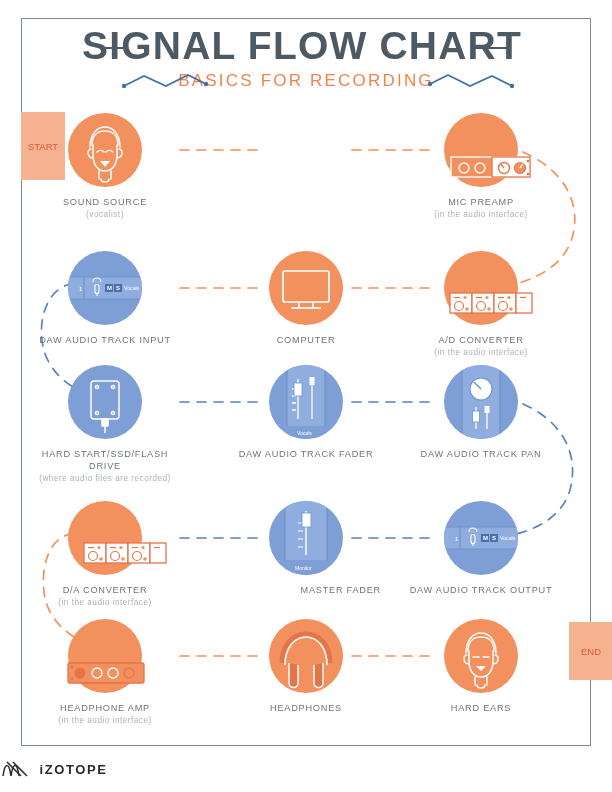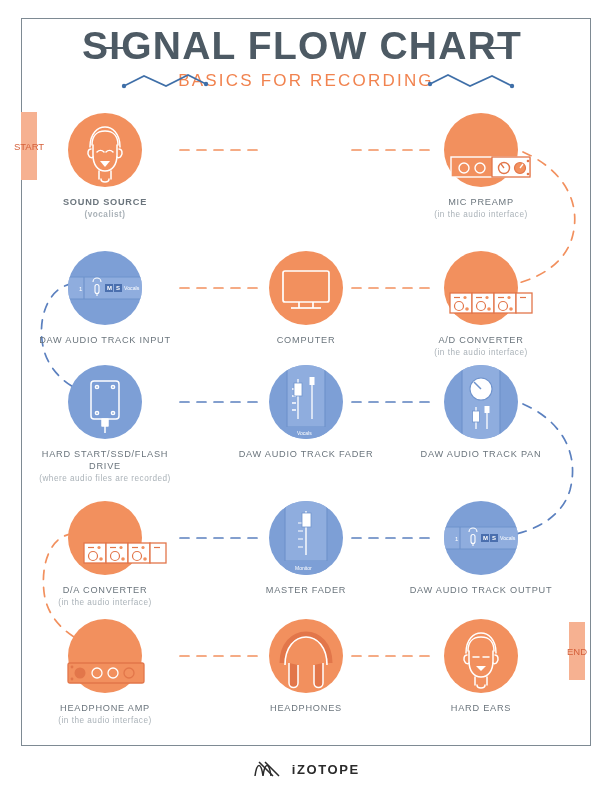--- a/index.html
+++ b/index.html
@@ -43,21 +43,21 @@
     display:inline-block;font-size:17px;letter-spacing:2.2px;
     color:#f1834f;font-weight:normal;line-height:22px;
     font-family:"Liberation Sans", sans-serif;
   }
   .zig{position:absolute;top:70px;}
   .zig.left{left:120px;}
   .zig.right{left:424px;}
 
   
   .tab{
-    position:absolute;width:16px;background:#f6b191;
+    position:absolute;width:44px;background:#f6b191;
     display:flex;flex-direction:column;align-items:center;
     justify-content:center;
     color:#d5603a;font-size:9.5px;letter-spacing:0px;
     line-height:13px;font-weight:normal;
     font-family:"Liberation Sans", sans-serif;
   }
   .tab span{display:block;}
   #tab-start{left:21px;top:112px;height:68px;}
   #tab-end{left:569px;top:622px;height:58px;}
 
@@ -82,21 +82,21 @@
     line-height:11px;margin-top:1px;
     font-family:"Liberation Sans", sans-serif;
   }
   svg{display:block;overflow:visible;}
 
   
   #links{position:absolute;left:0;top:0;width:612px;height:792px;pointer-events:none;}
 
   
   .footer{
-    position:absolute;left:0;top:758px;width:612px;text-align:center;
+    position:absolute;left:0;top:758px;width:612px;text-align:left;
   }
   .logo-text{
     display:inline-block;vertical-align:middle;
     font-size:13px;font-weight:bold;letter-spacing:1.6px;color:#2b2b2b;
     margin-left:5px;
     font-family:"Liberation Sans", sans-serif;
   }
   .logo-mark{display:inline-block;vertical-align:middle;}
 </style>
 </head>
@@ -159,21 +159,21 @@
       <path d="M180,538 L264,538" stroke="#5b80bf" stroke-dasharray="9 8"></path>
       <path d="M352,538 L436,538" stroke="#5b80bf" stroke-dasharray="9 8"></path>
 
       <path d="M90,536 C56,524 40,556 44,592 C48,628 84,648 120,654" stroke="#f2905e" stroke-dasharray="9 8"></path>
 
       <path d="M180,656 L264,656" stroke="#f2905e" stroke-dasharray="9 8"></path>
       <path d="M352,656 L436,656" stroke="#f2905e" stroke-dasharray="9 8"></path>
     </g>
   </svg>
 
-  <div class="node" style="left:30px;top:113px;font-weight:bold;">
+  <div class="node" style="left:30px;top:113px;">
     <div class="circle orange">
       <svg width="74" height="74" viewBox="0 0 74 74">
         <g fill="none" stroke="#ffffff" stroke-width="1.5" stroke-linecap="round" stroke-linejoin="round">
           <path d="M22,34 C22,20 30,14 37,14 C44,14 52,20 52,34"></path>
           <path d="M24,32 C24,24 28,18 37,18 C46,18 50,24 50,32"></path>
           <path d="M23,36 C20,36 19,40 21,43 C22,45 24,45 25,44"></path>
           <path d="M51,36 C54,36 55,40 53,43 C52,45 50,45 49,44"></path>
           <path d="M25,32 L25,42 C25,52 30,58 37,58 C44,58 49,52 49,42 L49,32"></path>
           <path d="M29,39 C31,37 34,37 36,39"></path>
           <path d="M38,39 C40,37 43,37 45,39"></path>
@@ -389,21 +389,21 @@
           <circle cx="39" cy="46.5" r="1.6"></circle>
           <circle cx="61" cy="46.5" r="1.6"></circle>
           <circle cx="83" cy="46.5" r="1.6"></circle>
         </g>
       </svg>
     </div>
     <div class="cap">D/A CONVERTER</div>
     <div class="sub">(in the audio interface)</div>
   </div>
 
-  <div class="node" style="left:231px;top:501px;">
+  <div class="node" style="left:231px;top:501px;text-align:right;">
     <div class="circle blue">
       <svg width="74" height="74" viewBox="0 0 74 74">
         <defs>
             <clipPath id="cl-mst">
               <circle cx="37" cy="37" r="37"></circle>
             </clipPath>
           </defs>
         <g clip-path="url(#cl-mst)">
           <rect x="16" y="0" width="42" height="60" fill="#8fadde"></rect>
           <line x1="16" y1="0" x2="16" y2="60" stroke="#6f93cc" stroke-width="1.2"></line>

